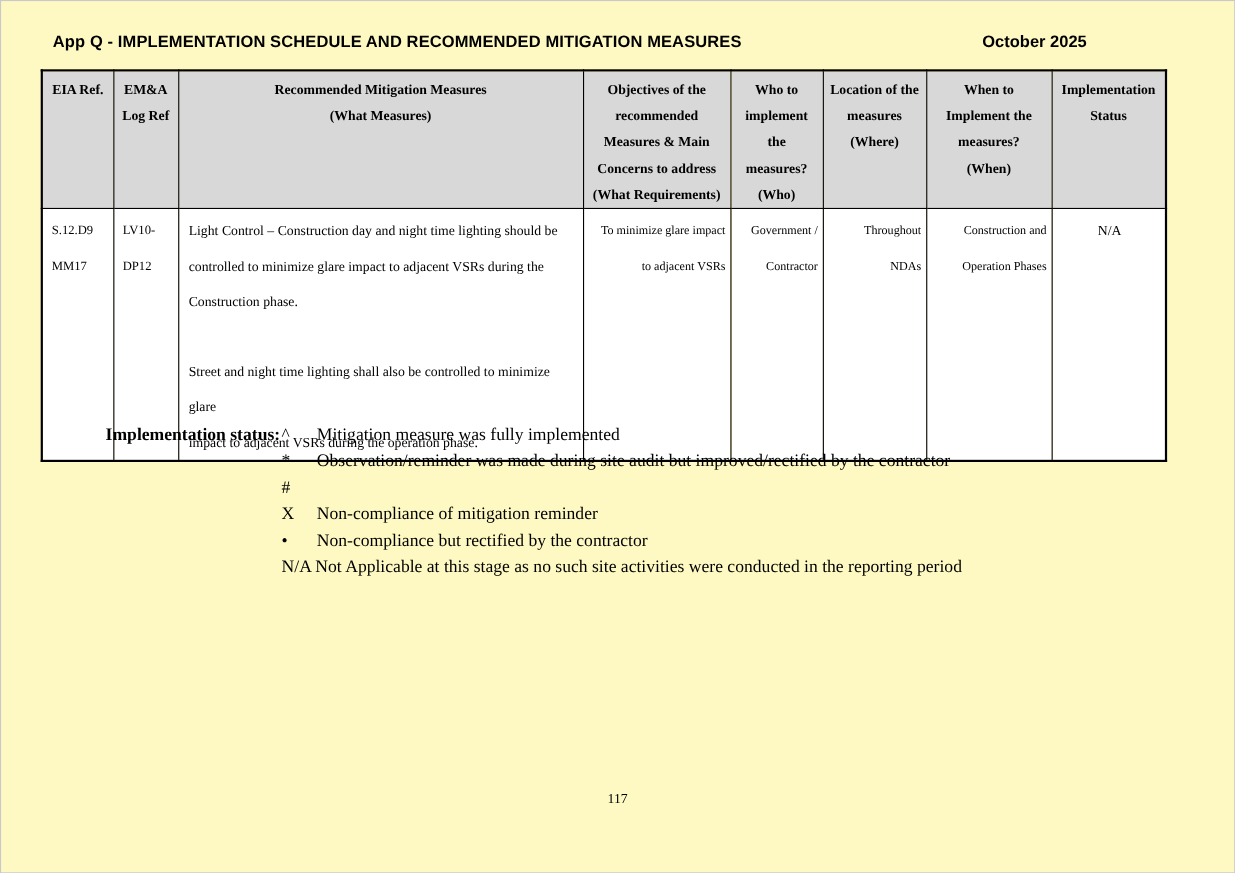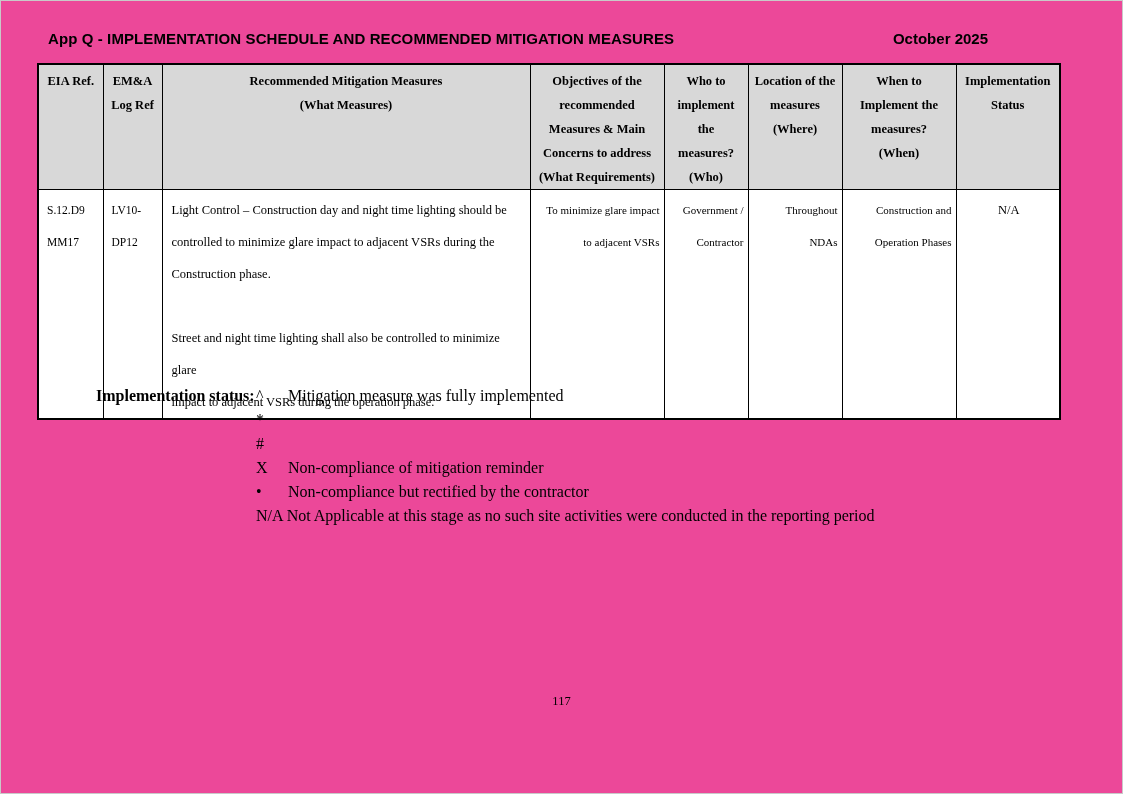--- a/index.html
+++ b/index.html
@@ -6,21 +6,21 @@
   html, body { background: #ffffff; }
   body {
     width: 1123px; height: 794px;
     position: relative;
     font-family: "Liberation Serif", serif;
     color: #000000;
     overflow: hidden;
   }
   .page {
     position: absolute; inset: 0;
-    background: #ec4899;
+    background: #fef9c3;
     border: 1px solid #c9c9c9;
   }
   
   .doc-title {
     position: absolute; left: 47px; top: 29px;
     font-family: "Liberation Sans", sans-serif;
     font-weight: bold; font-size: 15px; letter-spacing: 0.1px;
     white-space: nowrap;
   }
   .doc-date {
@@ -69,21 +69,21 @@
     font-size: 16px;
     margin-top: 48px;
   }
   .legend-row { display: flex; align-items: flex-start; height: 24px; }
   .legend-label  { width: 160px; font-weight: bold; white-space: nowrap; }
   .legend-spacer { width: 160px; }
   .legend-symbol { width: 32px; }
   .legend-text   { white-space: nowrap; }
   
   .page-number {
-    position: absolute; left: 0; right: 0; top: 693px;
+    position: absolute; left: 0; right: 0; top: 718px;
     text-align: center;
     font-size: 12.5px;
   }
 </style>
 </head>
 <body>
 
 <div class="page">
 
   <div class="doc-title">App Q - IMPLEMENTATION SCHEDULE AND RECOMMENDED MITIGATION MEASURES</div>
@@ -155,20 +155,21 @@
 
   <div class="legend">
     <div class="legend-row">
       <span class="legend-label">Implementation status:</span>
       <span class="legend-symbol">^</span>
       <span class="legend-text">Mitigation measure was fully implemented</span>
     </div>
     <div class="legend-row">
       <span class="legend-spacer"></span>
       <span class="legend-symbol">*</span>
+      <span class="legend-text">Observation/reminder was made during site audit but improved/rectified by the contractor</span>
     </div>
     <div class="legend-row">
       <span class="legend-spacer"></span>
       <span class="legend-symbol">#</span>
     </div>
     <div class="legend-row">
       <span class="legend-spacer"></span>
       <span class="legend-symbol">X</span>
       <span class="legend-text">Non-compliance of mitigation reminder</span>
     </div>

